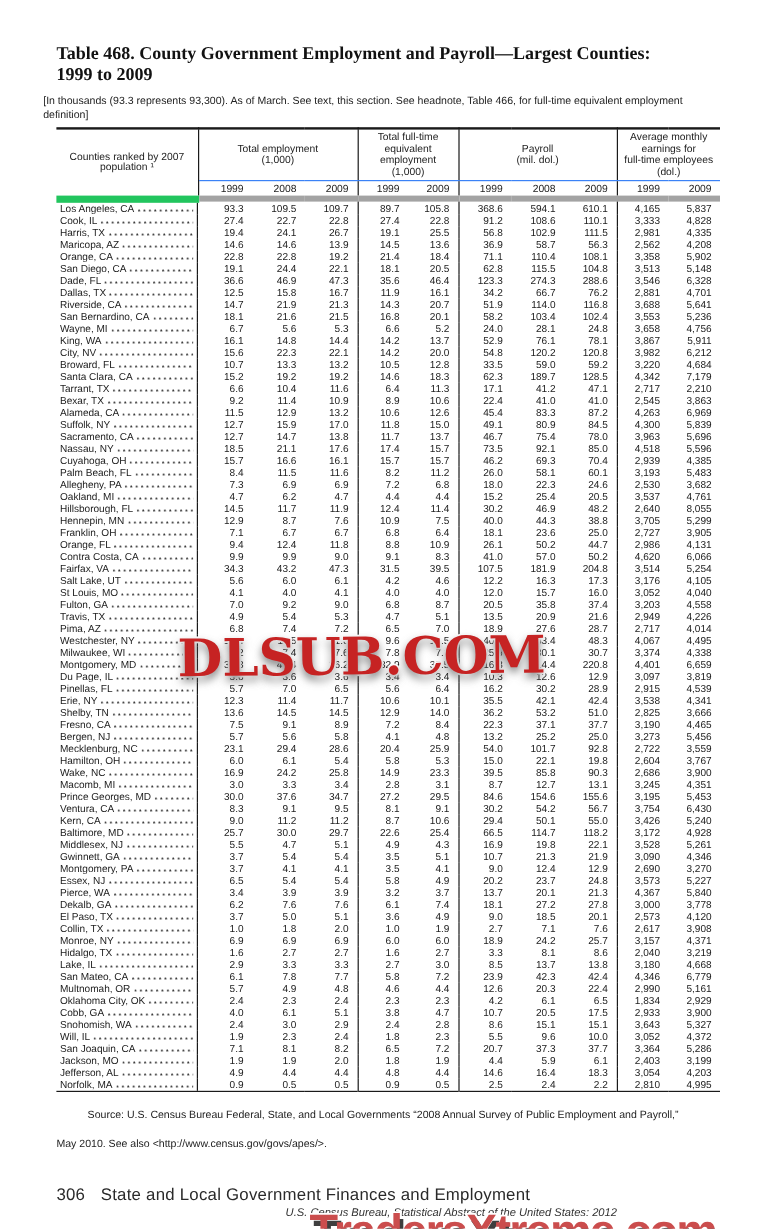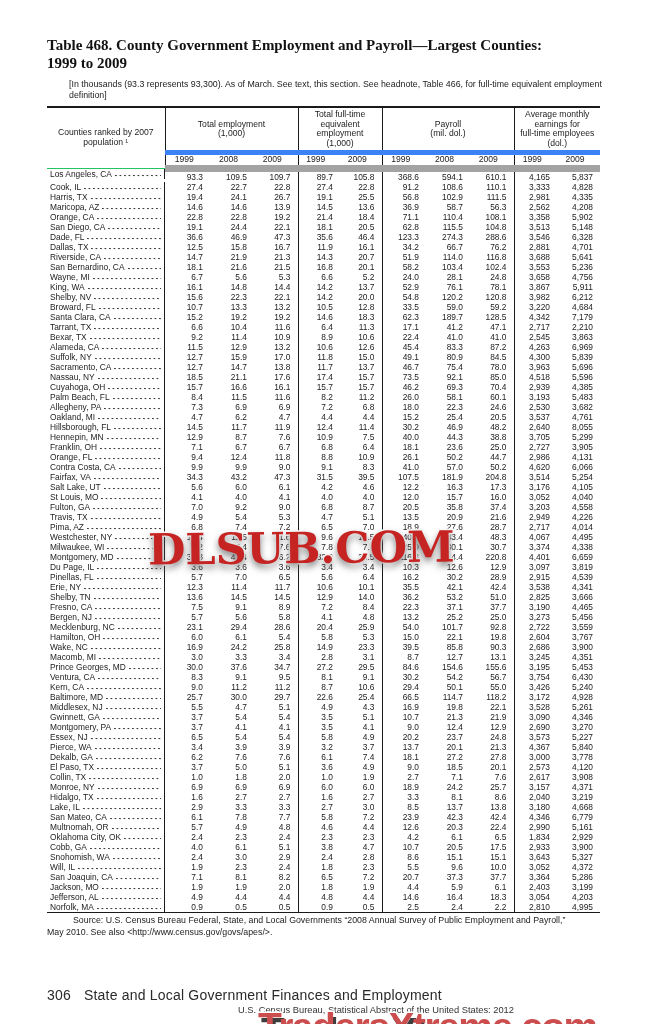--- a/index.html
+++ b/index.html
@@ -4,55 +4,55 @@
 <style>
   * { margin: 0; padding: 0; box-sizing: border-box; }
   html, body { background: #ffffff; }
   body { width: 652px; height: 1024px; position: relative; overflow: hidden;
          font-family: "Liberation Sans", sans-serif; color: #1c1c1c; }
   .page { position: relative; width: 652px; height: 1024px; }
 
   
   .title { margin: 36px 40px 0 47px; font-family: "Liberation Serif", serif;
            font-weight: 700; font-size: 15px; line-height: 18px; color: #121212; }
-  .headnote { margin: 7px 45px 0 69px; max-width: 558px; font-size: 8.8px;
+  .headnote { margin: 7px 45px 0 36px; max-width: 558px; font-size: 8.8px;
               line-height: 10.5px; color: #222; }
 
   
   table { border-collapse: collapse; table-layout: fixed; width: 553px;
           margin: 6px 0 0 47px; border-top: 2px solid #1a1a1a;
           border-bottom: 1.5px solid #1a1a1a; }
   th, td { font-weight: normal; vertical-align: middle; }
   thead th { font-size: 8.6px; line-height: 9.6px; color: #1c1c1c; }
-  th.county-head { border-right: 1px solid #1a1a1a; border-bottom: 1px solid #22c55e;
+  th.county-head { border-right: 1px solid #1a1a1a; border-bottom: 6px solid #22c55e;
                    text-align: center; white-space: pre-line; }
-  th.grp { border-bottom: 5px solid #3b82f6; text-align: center;
+  th.grp { border-bottom: 1px solid #3b82f6; text-align: center;
            white-space: pre-line; height: 42px; padding: 2px 1px; }
   th.grp.sep { border-right: 1px solid #1a1a1a; }
-  tr.years th { height: 15px; text-align: center; padding-right: 7px;
-                border-bottom: 7px solid #a3a3a3; }
+  tr.years th { height: 15px; text-align: right; padding-right: 7px;
+                border-bottom: 5px solid #a3a3a3; }
   tr.years th.sep { border-right: 1px solid #1a1a1a; }
   tbody td { height: 10px; line-height: 10px; font-size: 8.4px; white-space: nowrap; }
   tbody td.num { text-align: right; padding-right: 7px; }
   tbody td.sep { border-right: 1px solid #1a1a1a; }
   tbody td.county { border-right: 1px solid #1a1a1a; padding-left: 3px;
                     display: flex; align-items: center; height: 10px; }
   .cname { white-space: nowrap; }
   .leader { flex: 1; height: 4px; align-self: flex-end; margin: 0 3px 2px 3px;
             background-image: radial-gradient(circle at 1px 2.6px, #3c3c3c 0.75px, rgba(0,0,0,0) 1px);
             background-size: 4.5px 4px; background-repeat: repeat-x; }
 
   
   .fn { margin: 5px 45px 0 47px; font-size: 8.8px; line-height: 10.5px; color: #222; }
   .indent { text-indent: 26px; }
-  .src { margin: 2px 38px 0 47px; font-size: 8.8px; line-height: 10.5px; color: #222; }
+  .src { margin: 14px 38px 0 47px; font-size: 8.8px; line-height: 10.5px; color: #222; }
   .page-footer { position: absolute; left: 47px; top: 951px; display: flex; gap: 13px;
                  font-size: 14px; color: #2a2a2a; letter-spacing: 0.2px; align-items: center; }
   .attribution { position: absolute; left: 238px; top: 969px; font-size: 9.3px;
-                 color: #333; z-index: 1; }
+                 color: #333; z-index: 1; font-style: italic; }
 
   
   .wm-top { position: absolute; top: 0px; right: 2px; z-index: 6;
             font-family: "Liberation Sans", sans-serif; font-weight: 900;
             font-size: 45px; letter-spacing: -3px; line-height: 46px;
             transform: scaleY(1.02); opacity: 0.93;
             background: linear-gradient(#414141 38%, #4e3a38 62%, #974842 92%);
             -webkit-background-clip: text; background-clip: text; color: transparent; }
   .wm-mid { position: absolute; left: 148px; top: 487px; z-index: 5;
             font-family: "DejaVu Serif", serif; font-weight: 900; font-size: 43px;
@@ -310,21 +310,21 @@
           <td class="num">14.2</td>
           <td class="num sep">13.7</td>
           <td class="num">52.9</td>
           <td class="num">76.1</td>
           <td class="num sep">78.1</td>
           <td class="num">3,867</td>
           <td class="num">5,911</td>
         </tr>
         <tr>
           <td class="county">
-            <span class="cname">Shelby, NV</span>
+            <span class="cname">City, NV</span>
             <span class="leader"></span>
           </td>
           <td class="num">15.6</td>
           <td class="num">22.3</td>
           <td class="num sep">22.1</td>
           <td class="num">14.2</td>
           <td class="num sep">20.0</td>
           <td class="num">54.8</td>
           <td class="num">120.2</td>
           <td class="num sep">120.8</td>

